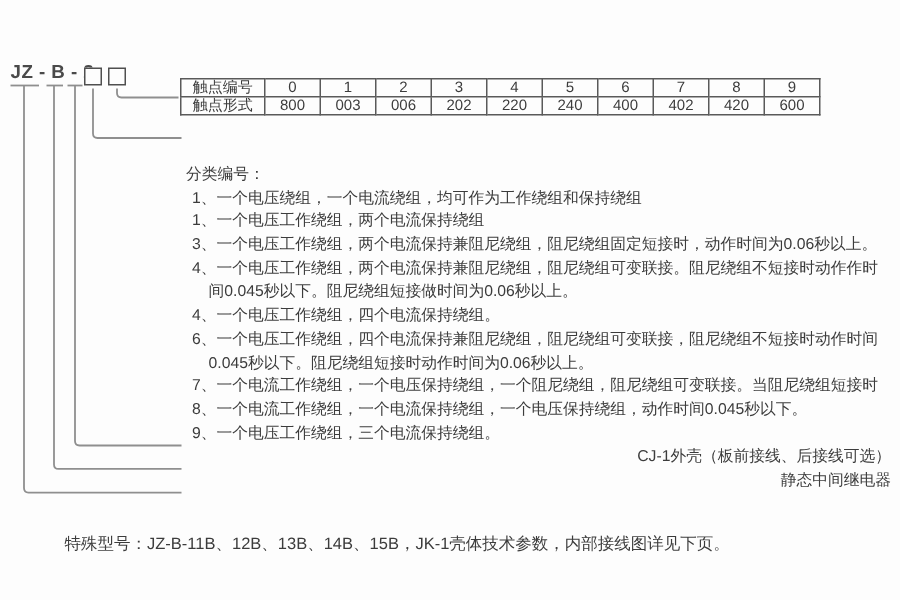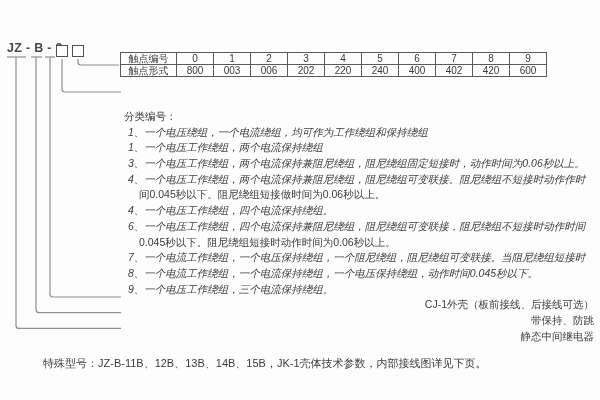--- a/index.html
+++ b/index.html
@@ -28,21 +28,21 @@
     font-size:10px;line-height:11px;color:#3c3c3c;white-space:nowrap;
     width:36px;overflow:hidden;
   }
   table.contact td.lbl{width:55px;letter-spacing:0px;margin-top:36px;}
   .lines{position:absolute;left:124px;top:85px;width:470px;margin-top:24px;}
   .ln{
     height:15.7px;line-height:15.7px;font-size:10.5px;white-space:nowrap;
     color:#3c3c3c;letter-spacing:0px;
   }
   .ln.head{padding-left:0px;}
-  .ln.item{padding-left:4px;font-style:italic;}
+  .ln.item{padding-left:4px;}
   .ln.cont{padding-left:15px;}
   .ln.label{padding-left:1px;text-align:right;}
   .note{
     position:absolute;left:43px;top:356px;font-size:11px;line-height:14px;
     color:#3c3c3c;white-space:nowrap;
   }
 </style>
 </head>
 <body>
 
@@ -103,19 +103,18 @@
     <div class="ln item">3、一个电压工作绕组，两个电流保持兼阻尼绕组，阻尼绕组固定短接时，动作时间为0.06秒以上。</div>
     <div class="ln item">4、一个电压工作绕组，两个电流保持兼阻尼绕组，阻尼绕组可变联接。阻尼绕组不短接时动作作时</div>
     <div class="ln cont">间0.045秒以下。阻尼绕组短接做时间为0.06秒以上。</div>
     <div class="ln item">4、一个电压工作绕组，四个电流保持绕组。</div>
     <div class="ln item">6、一个电压工作绕组，四个电流保持兼阻尼绕组，阻尼绕组可变联接，阻尼绕组不短接时动作时间</div>
     <div class="ln cont">0.045秒以下。阻尼绕组短接时动作时间为0.06秒以上。</div>
     <div class="ln item">7、一个电流工作绕组，一个电压保持绕组，一个阻尼绕组，阻尼绕组可变联接。当阻尼绕组短接时</div>
     <div class="ln item">8、一个电流工作绕组，一个电流保持绕组，一个电压保持绕组，动作时间0.045秒以下。</div>
     <div class="ln item">9、一个电压工作绕组，三个电流保持绕组。</div>
     <div class="ln label">CJ-1外壳（板前接线、后接线可选）</div>
-    <div class="ln label">带保持、防跳</div>
     <div class="ln label">静态中间继电器</div>
   </div>
 
   <div class="note">特殊型号：JZ-B-11B、12B、13B、14B、15B，JK-1壳体技术参数，内部接线图详见下页。</div>
 
 </div>
 
 </body></html>

